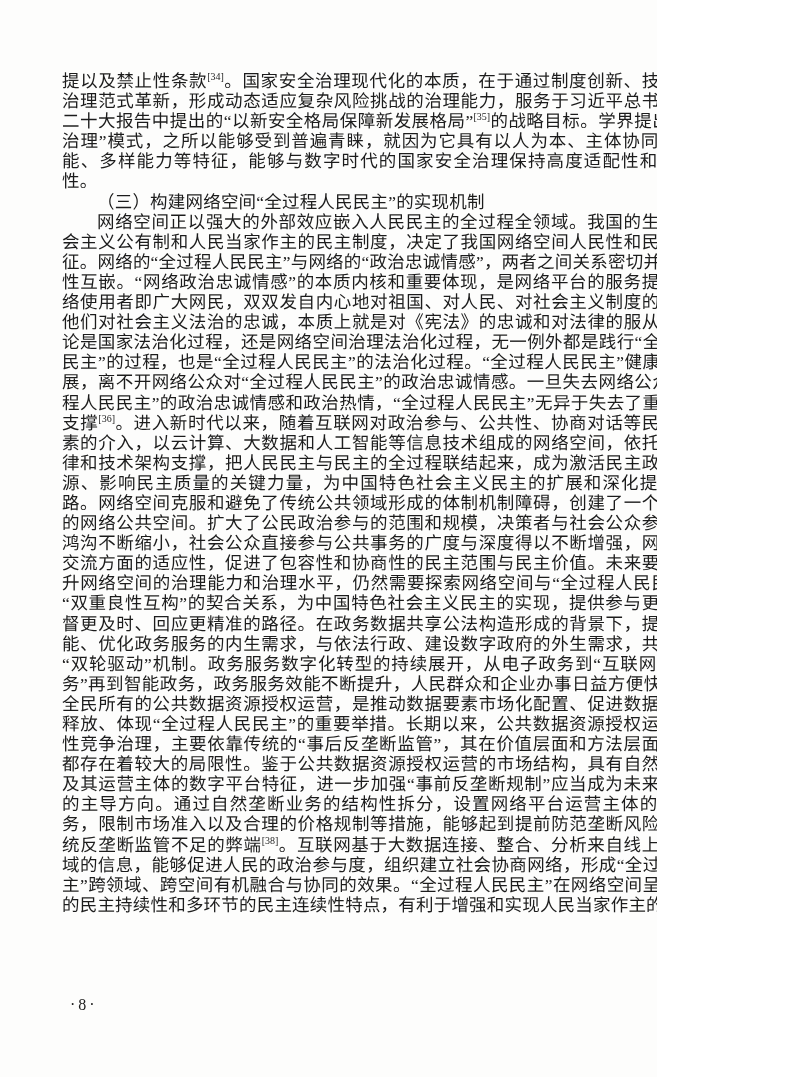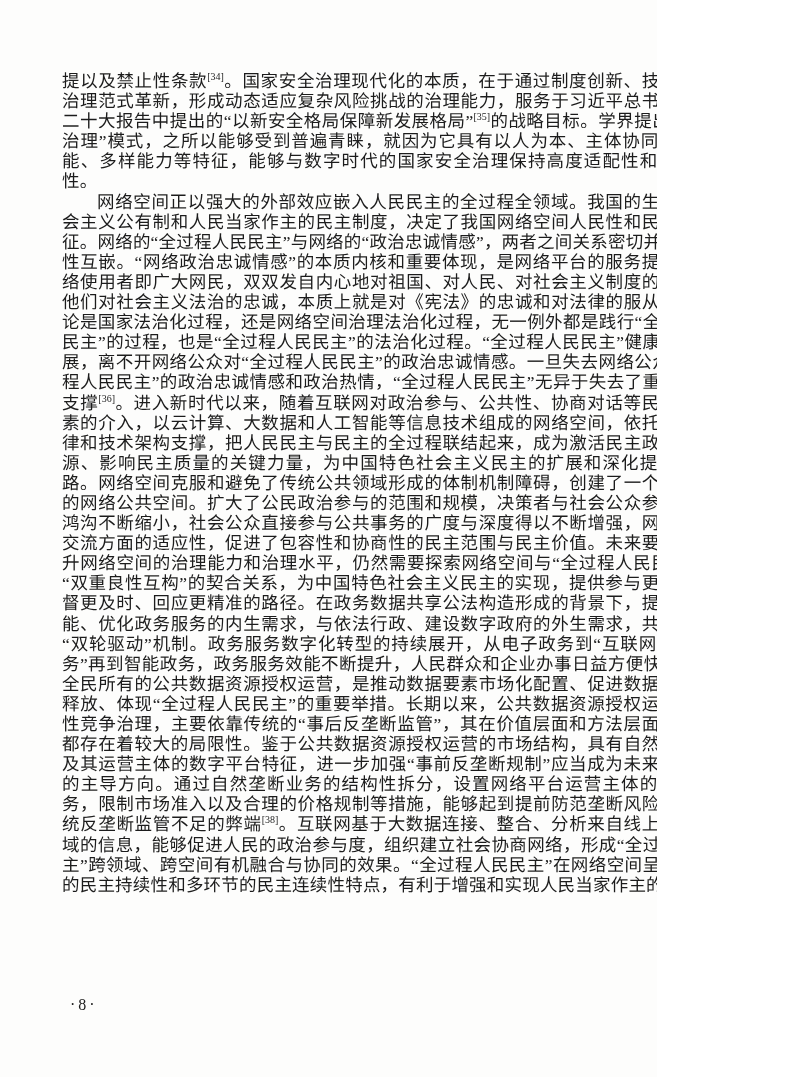--- a/index.html
+++ b/index.html
@@ -51,18 +51,19 @@
     letter-spacing: 3px;
     color: #1c1c1c;
   }
 </style>
 </head>
 <body>
 
 <div class="paper-page">
   <div class="article-body">
     <p class="para">提以及禁止性条款<sup class="fnref">[34]</sup>。国家安全治理现代化的本质，在于通过制度创新、技术赋能与治理范式革新，形成动态适应复杂风险挑战的治理能力，服务于习近平总书记在党的二十大报告中提出的“以新安全格局保障新发展格局”<sup class="fnref">[35]</sup>的战略目标。学界提出的“敏捷治理”模式，之所以能够受到普遍青睐，就因为它具有以人为本、主体协同、创新赋能、多样能力等特征，能够与数字时代的国家安全治理保持高度适配性和深度契合性。</p>
+    <h3 class="indent">（三）构建网络空间“全过程人民民主”的实现机制</h3>
     <p class="para indent">网络空间正以强大的外部效应嵌入人民民主的全过程全领域。我国的生产资料社会主义公有制和人民当家作主的民主制度，决定了我国网络空间人民性和民主性的特征。网络的“全过程人民民主”与网络的“政治忠诚情感”，两者之间关系密切并具有结构性互嵌。“网络政治忠诚情感”的本质内核和重要体现，是网络平台的服务提供者和网络使用者即广大网民，双双发自内心地对祖国、对人民、对社会主义制度的忠诚。而他们对社会主义法治的忠诚，本质上就是对《宪法》的忠诚和对法律的服从。其实无论是国家法治化过程，还是网络空间治理法治化过程，无一例外都是践行“全过程人民民主”的过程，也是“全过程人民民主”的法治化过程。“全过程人民民主”健康有序地发展，离不开网络公众对“全过程人民民主”的政治忠诚情感。一旦失去网络公众对“全过程人民民主”的政治忠诚情感和政治热情，“全过程人民民主”无异于失去了重要的动力支撑<sup class="fnref">[36]</sup>。进入新时代以来，随着互联网对政治参与、公共性、协商对话等民主核心要素的介入，以云计算、大数据和人工智能等信息技术组成的网络空间，依托其内在规律和技术架构支撑，把人民民主与民主的全过程联结起来，成为激活民主政治要素资源、影响民主质量的关键力量，为中国特色社会主义民主的扩展和深化提供了新思路。网络空间克服和避免了传统公共领域形成的体制机制障碍，创建了一个更加平等的网络公共空间。扩大了公民政治参与的范围和规模，决策者与社会公众参与之间的鸿沟不断缩小，社会公众直接参与公共事务的广度与深度得以不断增强，网络在异步交流方面的适应性，促进了包容性和协商性的民主范围与民主价值。未来要想持续提升网络空间的治理能力和治理水平，仍然需要探索网络空间与“全过程人民民主”之间“双重良性互构”的契合关系，为中国特色社会主义民主的实现，提供参与更便捷、监督更及时、回应更精准的路径。在政务数据共享公法构造形成的背景下，提升行政效能、优化政务服务的内生需求，与依法行政、建设数字政府的外生需求，共同构成了“双轮驱动”机制。政务服务数字化转型的持续展开，从电子政务到“互联网 + 政务服务”再到智能政务，政务服务效能不断提升，人民群众和企业办事日益方便快捷<sup class="fnref">[37]</sup>。对全民所有的公共数据资源授权运营，是推动数据要素市场化配置、促进数据要素潜能释放、体现“全过程人民民主”的重要举措。长期以来，公共数据资源授权运营的公平性竞争治理，主要依靠传统的“事后反垄断监管”，其在价值层面和方法层面，事实上都存在着较大的局限性。鉴于公共数据资源授权运营的市场结构，具有自然垄断属性及其运营主体的数字平台特征，进一步加强“事前反垄断规制”应当成为未来网络监管的主导方向。通过自然垄断业务的结构性拆分，设置网络平台运营主体的互操作义务，限制市场准入以及合理的价格规制等措施，能够起到提前防范垄断风险，弥补传统反垄断监管不足的弊端<sup class="fnref">[38]</sup>。互联网基于大数据连接、整合、分析来自线上线下各领域的信息，能够促进人民的政治参与度，组织建立社会协商网络，形成“全过程人民民主”跨领域、跨空间有机融合与协同的效果。“全过程人民民主”在网络空间呈现时空上的民主持续性和多环节的民主连续性特点，有利于增强和实现人民当家作主的效能。</p>
   </div>
   <div class="page-footer">
     <span>·8·</span>
   </div>
 </div>
 
 </body></html>

